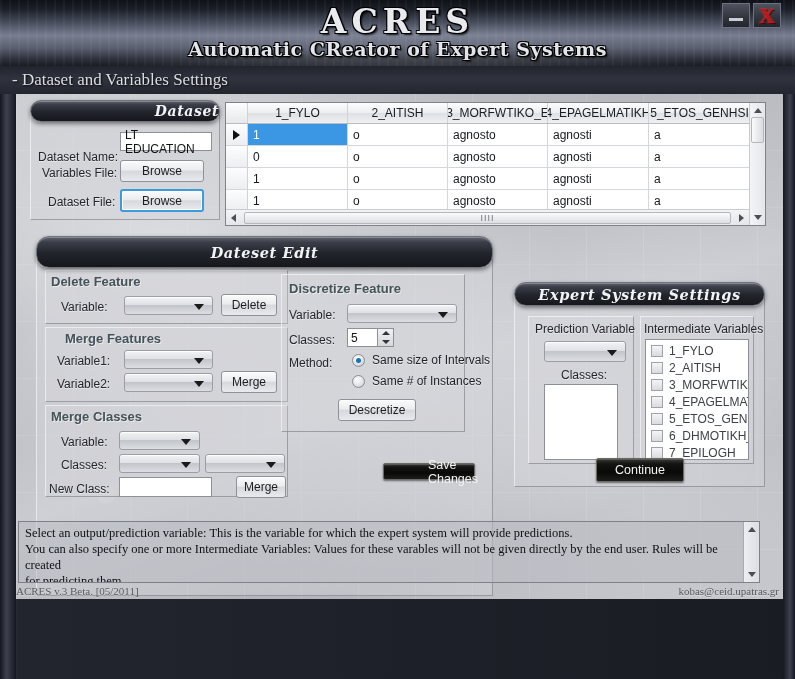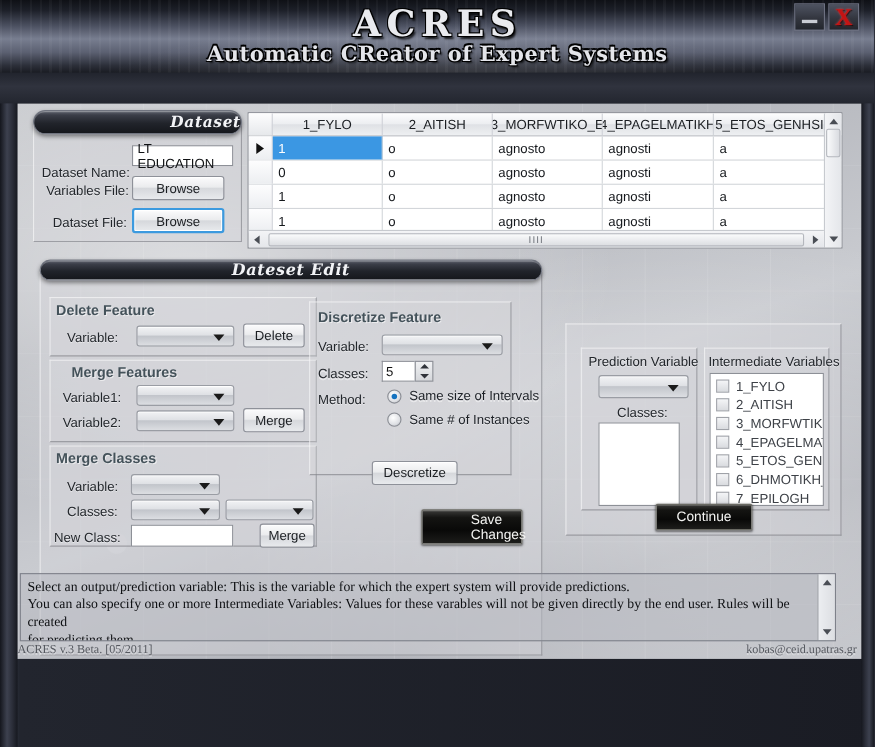--- a/index.html
+++ b/index.html
@@ -471,20 +471,21 @@
   <div id="win-controls">
     <div class="win-btn">
       <div class="min-bar"></div>
     </div>
     <div class="win-btn">
       <div class="xmark">X</div>
     </div>
   </div>
 
   <div id="heading-strip"></div>
+  <div id="page-heading">- Dataset and Variables Settings</div>
 
   <div id="content">
 
     <div class="group-cap" style="left:14px; top:6px; width:190px; height:22px; font-size:14px;justify-content:flex-end;">
       <span>Dataset</span>
     </div>
     <div class="panel-box" style="left:14px; top:16px; width:190px; height:110px;"></div>
 
     <div class="fld-label" style="left:22px; top:56px;">Dataset Name:</div>
     <div class="txt" style="left:104px; top:38px; width:92px; height:19px;">LT EDUCATION</div>
@@ -545,21 +546,21 @@
         <div class="sb-thumb-v"></div>
         <div class="sb-arrow-dn"></div>
       </div>
       <div class="sbar-h">
         <div class="sb-arrow-lf"></div>
         <div class="sb-thumb-h">IIII</div>
         <div class="sb-arrow-rt"></div>
       </div>
     </div>
 
-    <div class="group-cap" style="left:20px; top:142px; width:457px; height:19px; font-size:14.5px;">
+    <div class="group-cap" style="left:20px; top:142px; width:457px; height:32px; font-size:14.5px;">
       <span>Dateset Edit</span>
     </div>
     <div class="panel-box" style="left:20px; top:153px; width:457px; height:349px;"></div>
 
     <div class="panel-box" style="left:29px; top:176px; width:243px; height:54px;"></div>
     <div class="section-title" style="left:35px; top:180px;">Delete Feature</div>
     <div class="fld-label" style="left:45px; top:206px;">Variable:</div>
     <div class="combo" style="left:108px; top:202px; width:89px; height:19px;">
       <span style="display:block;padding:2px 0 0 4px;font-size:11px;"></span>
       <span class="arrow"></span>
@@ -628,24 +629,27 @@
     <div class="fld-label" style="left:273px; top:262px;">Method:</div>
     <div class="radio-row" style="left:336px; top:259px;">
       <span class="radio on"></span>
       <span class="radio-lbl">Same size of Intervals</span>
     </div>
     <div class="radio-row" style="left:336px; top:280px;">
       <span class="radio"></span>
       <span class="radio-lbl">Same # of Instances</span>
     </div>
 
-    <div class="btn" style="left:322px; top:305px; width:78px; height:22px;margin-top:20px;">Descretize</div>
-
-    <div class="dark-btn" style="left:367px; top:369px; width:92px; height:32px;padding-left:48px;">Save Changes</div>
-
+    <div class="btn" style="left:322px; top:305px; width:78px; height:22px;">Descretize</div>
+
+    <div class="dark-btn" style="left:367px; top:369px; width:92px; height:17px;padding-left:48px;">Save Changes</div>
+
+    <div class="group-cap" style="left:498px; top:188px; width:251px; height:24px; font-size:14.5px;">
+      <span>Expert System Settings</span>
+    </div>
     <div class="panel-box" style="left:498px; top:200px; width:251px; height:193px;"></div>
 
     <div class="panel-box" style="left:512px; top:222px; width:106px; height:148px;"></div>
     <div class="fld-label" style="left:519px; top:228px; font-size:12px;">Prediction Variable</div>
     <div class="combo" style="left:528px; top:247px; width:82px; height:21px;">
       <span style="display:block;padding:3px 0 0 4px;font-size:11px;"></span>
       <span class="arrow"></span>
     </div>
     <div class="fld-label" style="left:545px; top:274px;">Classes:</div>
     <div class="listbox" style="left:528px; top:290px; width:74px; height:76px;"></div>

